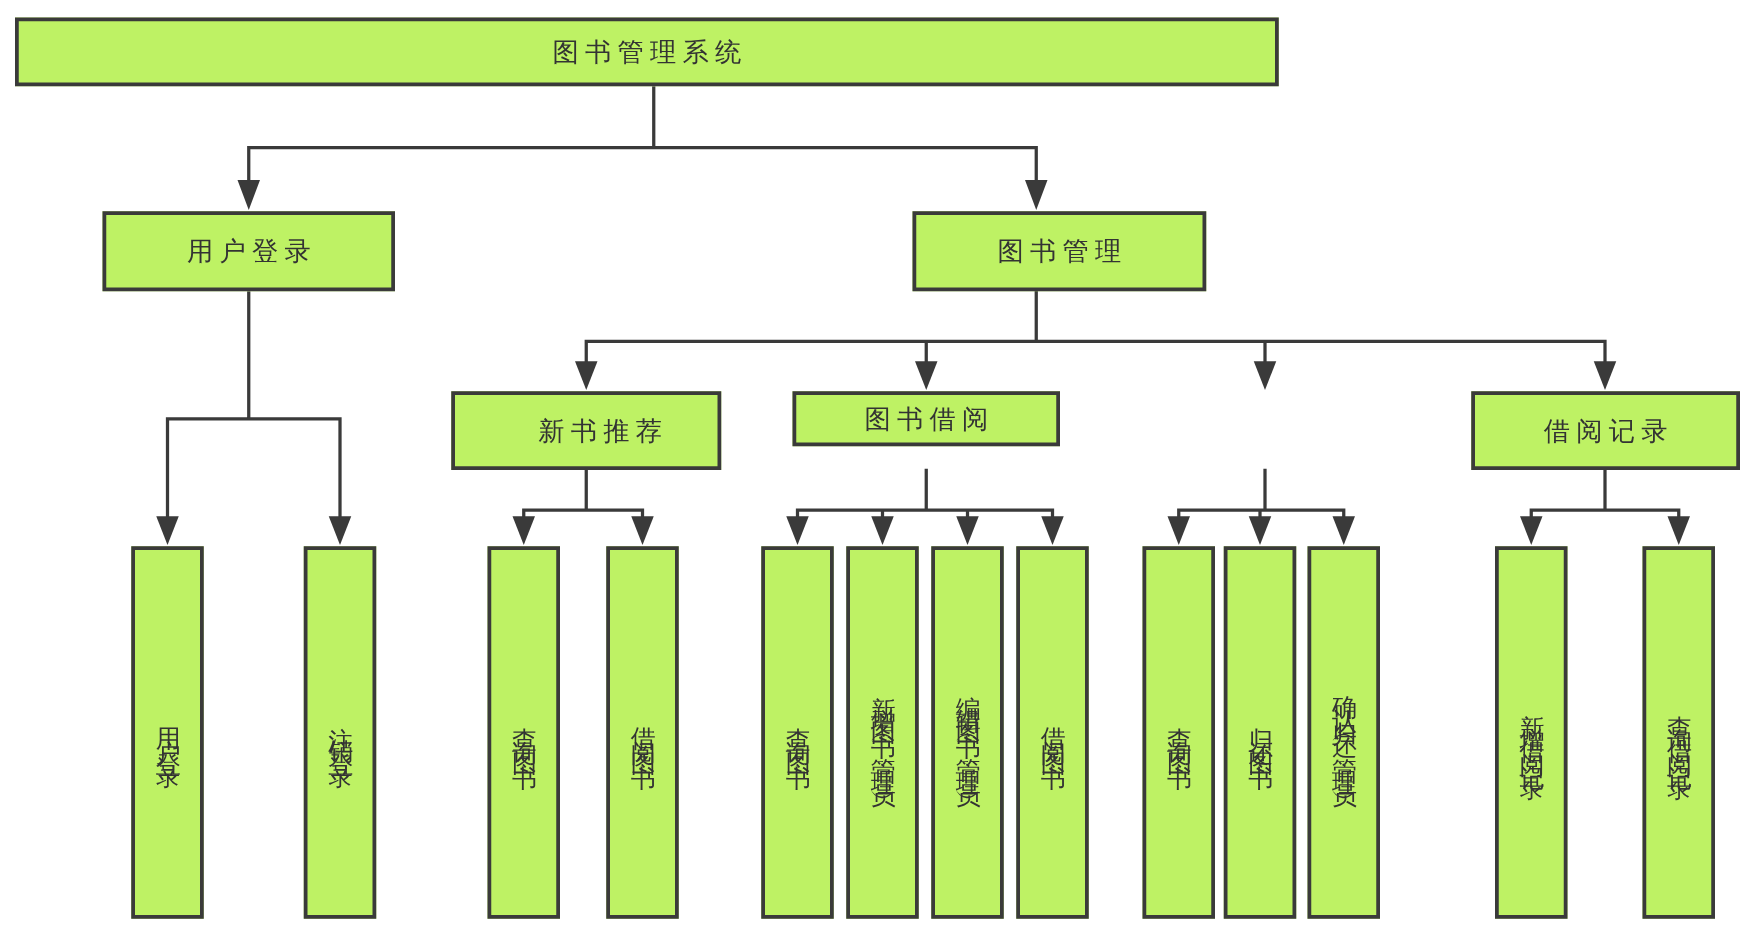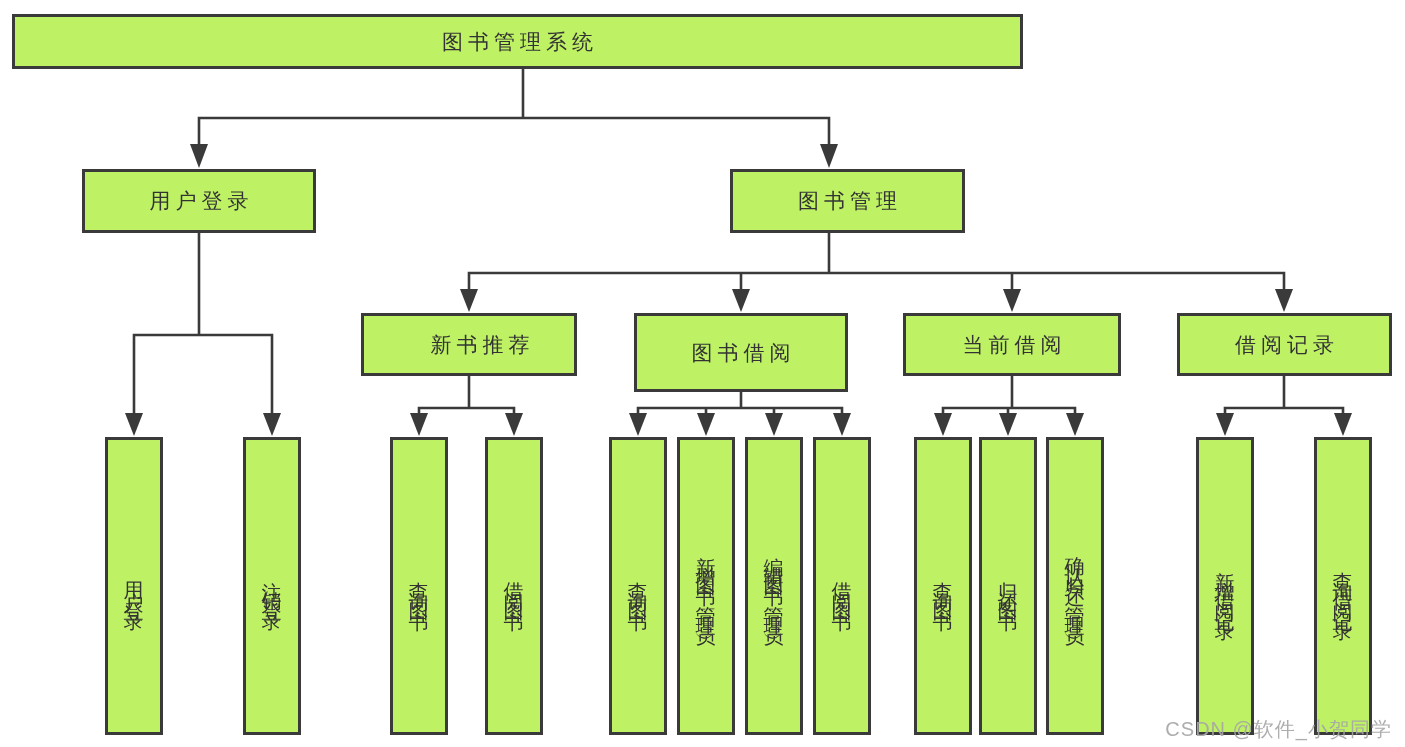--- a/index.html
+++ b/index.html
@@ -103,37 +103,35 @@
       <polygon points="1334,413 1352,413 1343,436"></polygon>
     </g>
   </svg>
 
   <div class="box" style="left:12px; top:14px; width:1011px; height:55px;">图书管理系统</div>
 
   <div class="box" style="left:82px; top:169px; width:234px; height:64px;">用户登录</div>
   <div class="box" style="left:712px; top:169px; width:235px; height:64px;margin-left:18px;">图书管理</div>
 
   <div class="box" style="left:361px; top:313px; width:216px; height:63px;padding-left:22px;">新书推荐</div>
-  <div class="box" style="left:634px; top:313px; width:214px; height:79px;">图书借阅</div>
-  <div class="box" style="left:903px; top:313px; width:218px; height:63px;">当前借阅</div>
+  <div class="box" style="left:634px; top:313px; width:214px; height:44px;">图书借阅</div>
   <div class="box" style="left:1177px; top:313px; width:215px; height:63px;">借阅记录</div>
 
   <div class="box vbox" style="left:105px; top:437px; width:58px; height:298px;">用户登录</div>
   <div class="box vbox" style="left:243px; top:437px; width:58px; height:298px;">注销登录</div>
 
   <div class="box vbox" style="left:390px; top:437px; width:58px; height:298px;">查询图书</div>
   <div class="box vbox" style="left:485px; top:437px; width:58px; height:298px;">借阅图书</div>
 
   <div class="box vbox" style="left:609px; top:437px; width:58px; height:298px;">查询图书</div>
   <div class="box vbox" style="left:677px; top:437px; width:58px; height:298px;">新增图书（管理员）</div>
   <div class="box vbox" style="left:745px; top:437px; width:58px; height:298px;">编辑图书（管理员）</div>
   <div class="box vbox" style="left:813px; top:437px; width:58px; height:298px;">借阅图书</div>
 
   <div class="box vbox" style="left:914px; top:437px; width:58px; height:298px;">查询图书</div>
   <div class="box vbox" style="left:979px; top:437px; width:58px; height:298px;">归还图书</div>
   <div class="box vbox" style="left:1046px; top:437px; width:58px; height:298px;">确认归还（管理员）</div>
 
   <div class="box vbox" style="left:1196px; top:437px; width:58px; height:298px;">新增借阅记录</div>
   <div class="box vbox" style="left:1314px; top:437px; width:58px; height:298px;">查询借阅记录</div>
 
-  <div class="watermark">CSDN @软件_小贺同学</div>
 
 </div>
 
 </body></html>

